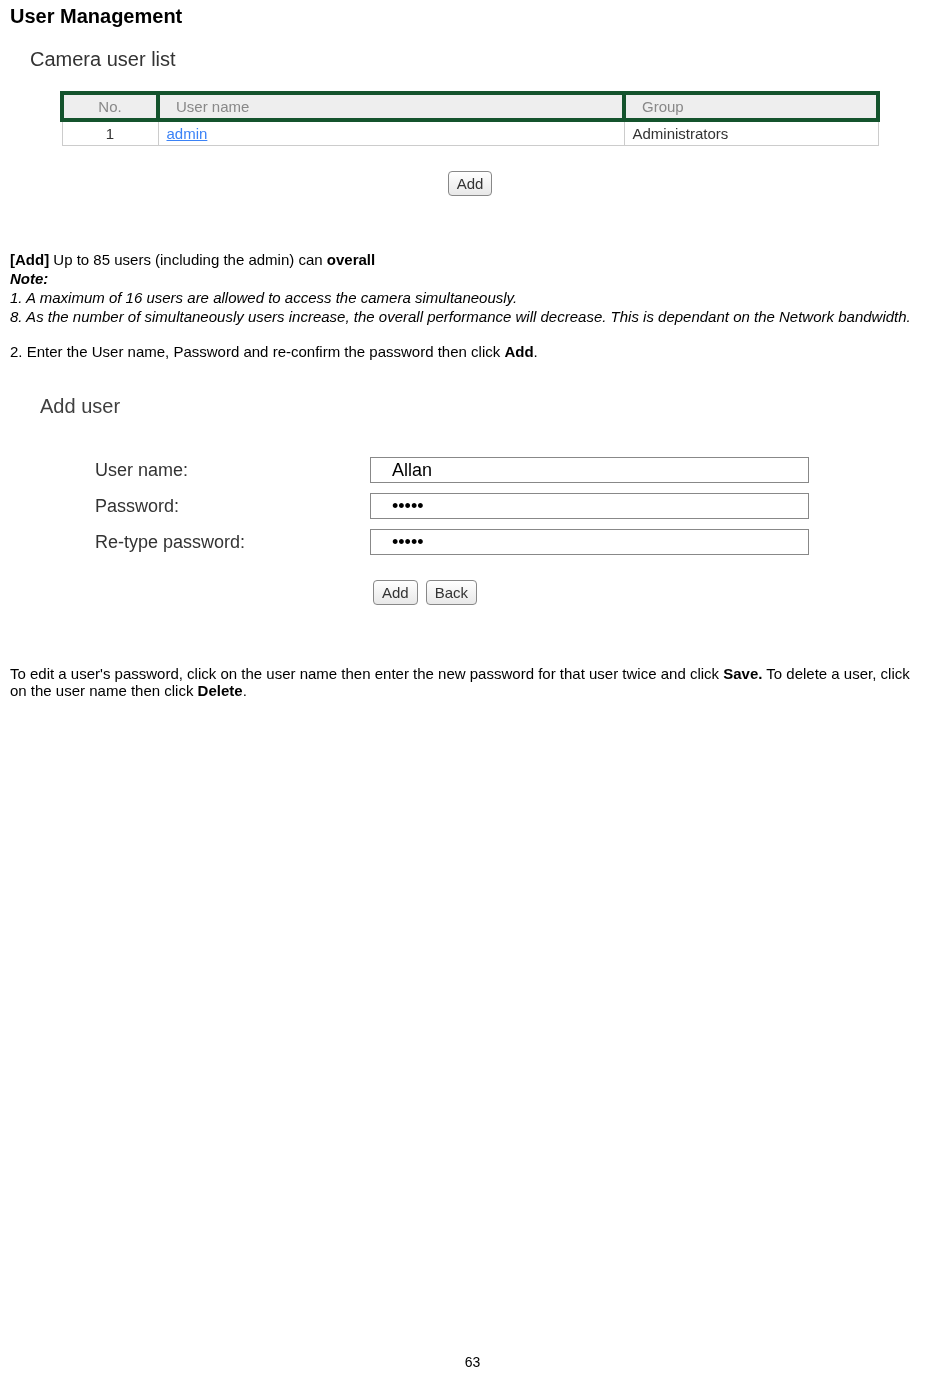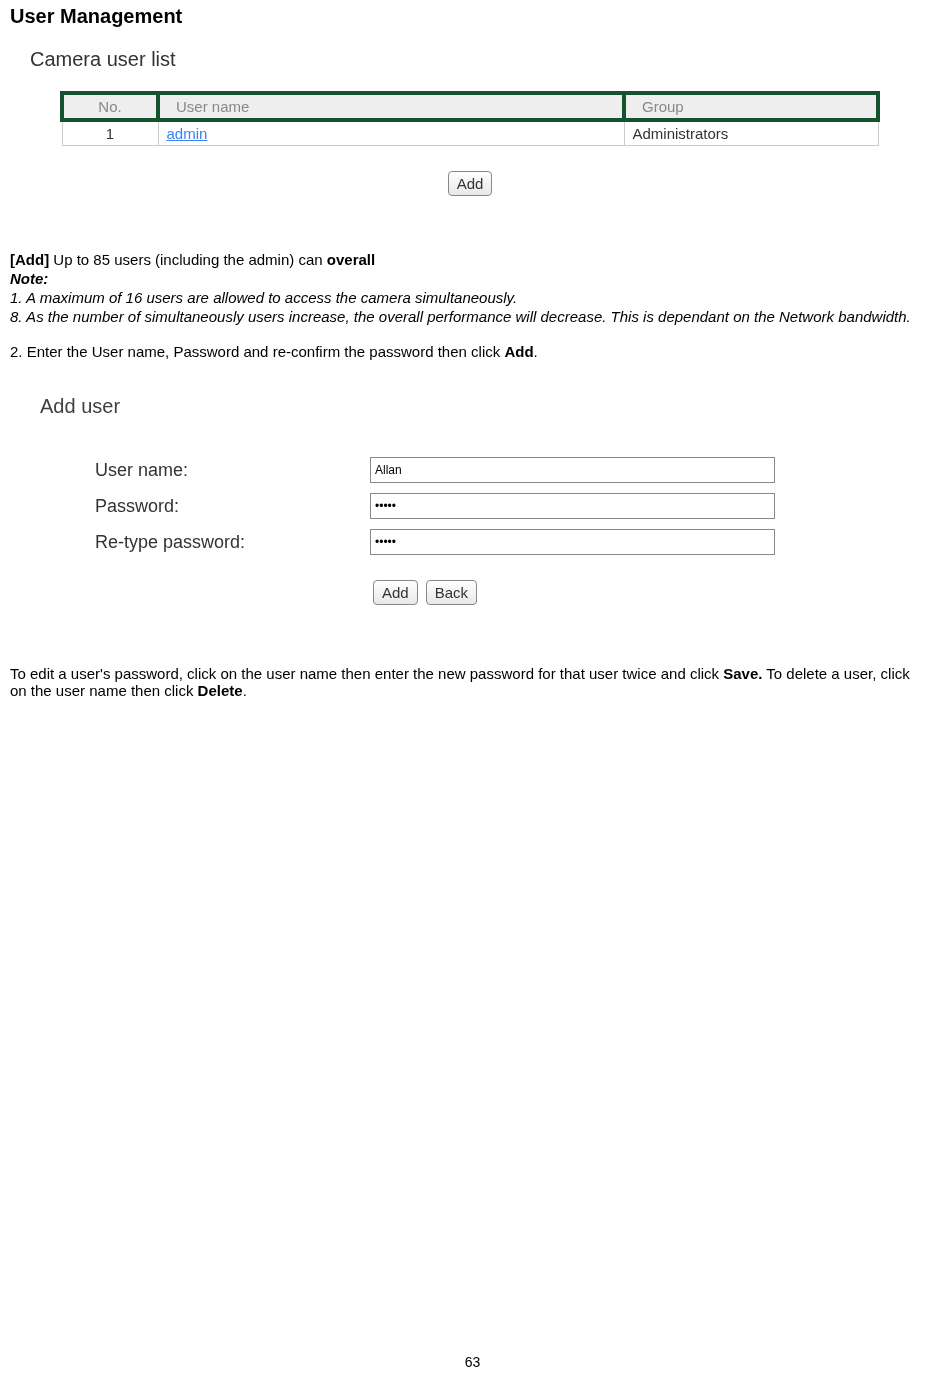--- a/index.html
+++ b/index.html
@@ -95,22 +95,22 @@
     }
     .form-label {
       width: 275px;
       font-size: 18px;
       color: #333;
     }
     .form-input {
       width: 395px;
       height: 22px;
       border: 1px solid #888;
-      padding: 1px 4px;
-      font-size: 12px;
+      padding: 1px 21px;
+      font-size: 18px;
     }
     .form-buttons {
       text-align: center;
       width: 770px;
       margin-top: 25px;
     }
     .edit-para {
       margin-top: 60px;
     }
     .page-number {

